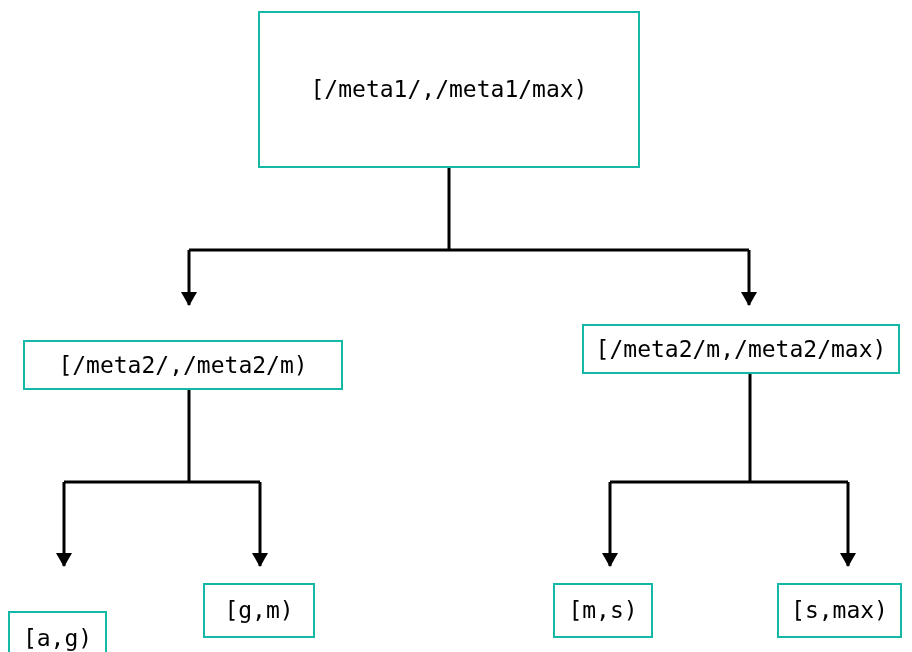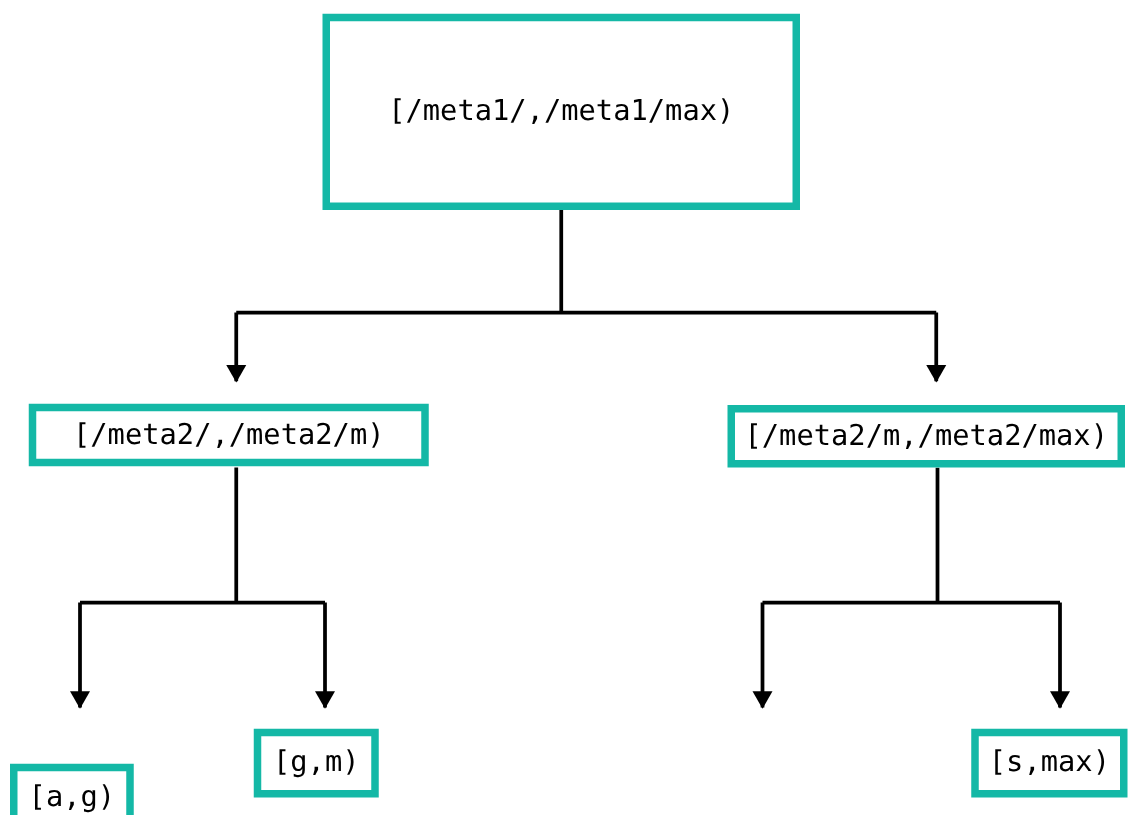--- a/index.html
+++ b/index.html
@@ -22,21 +22,21 @@
     left: 0;
     top: 0;
     width: 912px;
     height: 652px;
     pointer-events: none;
   }
   .node {
     position: absolute;
     box-sizing: border-box;
     background: #ffffff;
-    border: 6px solid #14b8a6;
+    border: 2px solid #14b8a6;
     display: flex;
     align-items: center;
     justify-content: center;
     color: #000000;
     font-family: "DejaVu Sans Mono", monospace;
     font-size: 23px;
     line-height: 1;
     white-space: pre;
     letter-spacing: 0;
   }
@@ -74,34 +74,37 @@
       <polygon points="252,553 268,553 260,567"></polygon>
       <polygon points="602,553 618,553 610,567"></polygon>
       <polygon points="840,553 856,553 848,567"></polygon>
     </g>
   </svg>
 
   <div class="node" style="left:258px; top:11px; width:382px; height:157px;">
     <span class="node-label">[/meta1/,/meta1/max)</span>
   </div>
 
-  <div class="node" style="left:23px; top:323px; width:320px; height:50px;">
+  <div class="node" style="left:23px; top:340px; width:320px; height:50px;">
     <span class="node-label">[/meta2/,/meta2/m)</span>
   </div>
 
   <div class="node" style="left:582px; top:324px; width:318px; height:50px;text-align:center;">
     <span class="node-label">[/meta2/m,/meta2/max)</span>
   </div>
 
   <div class="node" style="left:8px; top:583px; width:99px; height:55px;margin-top:28px;">
     <span class="node-label">[a,g)</span>
   </div>
 
-  <div class="node" style="left:203px; top:583px; width:100px; height:55px;">
+  <div class="node" style="left:203px; top:583px; width:112px; height:55px;">
     <span class="node-label">[g,m)</span>
   </div>
 
+  <div class="node" style="left:553px; top:583px; width:100px; height:55px;">
+    <span class="node-label">[m,s)</span>
+  </div>
 
   <div class="node" style="left:777px; top:583px; width:125px; height:55px;">
     <span class="node-label">[s,max)</span>
   </div>
 
 </div>
 
 </body></html>

